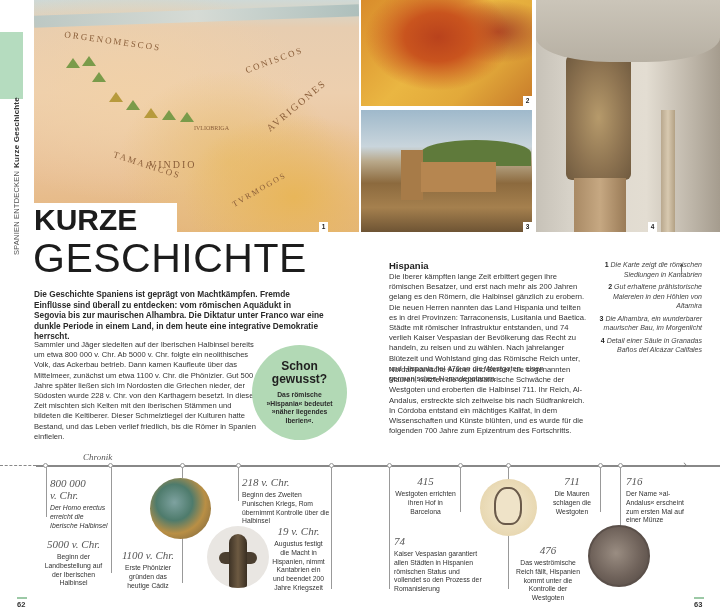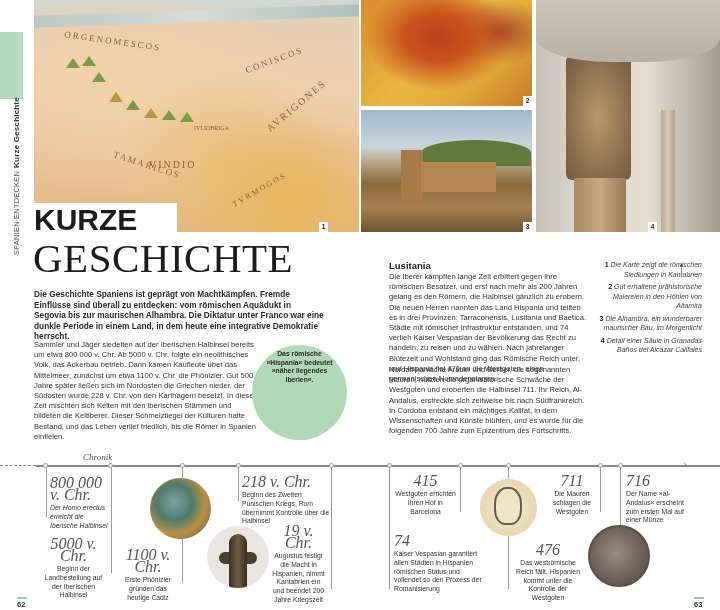--- a/index.html
+++ b/index.html
@@ -48,21 +48,21 @@
   }
   .img-column .cap { position: absolute; left: 30px; top: 55px; width: 65px; height: 125px; background: radial-gradient(ellipse at 50% 50%, #b69a6b 0%, #8c7250 60%, #6f5a3f 100%); border-radius: 6px; }
   .img-column .shaft { position: absolute; left: 38px; top: 178px; width: 52px; height: 54px; background: linear-gradient(90deg, #a98a65, #c6a882, #9a7b57); }
   .img-column .arch { position: absolute; left: 0; top: 0; width: 184px; height: 62px; background: linear-gradient(180deg, #cbc5b9, #b7b0a3); border-radius: 0 0 40% 40%; }
   .img-column .pillar2 { position: absolute; left: 125px; top: 110px; width: 14px; height: 122px; background: linear-gradient(90deg, #b9a88e, #d8c9b0, #b3a184); }
 
   .img-num { position: absolute; width: 9px; height: 10px; background: #fff; font-size: 6.5px; font-weight: bold; color: #222; text-align: center; line-height: 10px; }
 
   
   .title-kurze { left: 34px; top: 205px; font-size: 30px; font-weight: bold; letter-spacing: 0px; color: #1c1c1c; line-height: 30px; }
-  .title-gesch { left: 33px; top: 236px; font-size: 41px; font-weight: normal; letter-spacing: 0.5px; color: #1c1c1c; line-height: 44px; font-family: Liberation Serif, serif; -webkit-text-stroke: 0px; transform: scaleY(1.0); }
+  .title-gesch { left: 33px; top: 236px; font-size: 41px; font-weight: normal; letter-spacing: 0.5px; color: #1c1c1c; line-height: 44px; font-family: Liberation Sans, sans-serif; -webkit-text-stroke: 0px; transform: scaleY(1.0); }
   .title-gesch span { font-weight: 200; }
 
   .intro { left: 34px; top: 289px; width: 290px; font-size: 8.3px; line-height: 10.6px; font-weight: bold; color: #2a2a2a; }
 
   .h2 { font-size: 9.5px; font-weight: bold; color: #222; line-height: 12px; }
   .body-txt { font-size: 7.6px; line-height: 10.2px; color: #333; }
 
   .sec-prae { left: 34px; top: 340px; width: 225px; }
   .sec-hisp { left: 389px; top: 260px; width: 197px; }
   .sec-anda { left: 389px; top: 365px; width: 197px; }
@@ -78,21 +78,21 @@
 
   
   .chronik-label { left: 37px; top: 452px; font-family: "Liberation Serif", serif; font-style: italic; font-size: 9px; color: #555; margin-left: 46px; }
   .tl-dash { left: 0; top: 465px; width: 36px; height: 0; border-top: 1.6px dashed #888; }
   .tl-line { left: 36px; top: 465px; width: 684px; height: 1.6px; background: #888; }
   .tl-arrow { left: 683px; top: 459px; font-size: 11px; color: #777; line-height: 11px; }
   .tl-node { width: 5px; height: 5px; border-radius: 50%; border: 1px solid #999; background: #fff; top: 463px; }
   .tl-vline { width: 1px; background: #999; }
 
   .ev { }
-  .ev .yr { font-family: "Liberation Serif", serif; font-style: italic; color: #555; font-size: 16px; line-height: 12px; }
+  .ev .yr { font-family: "Liberation Serif", serif; font-style: italic; color: #555; font-size: 11px; line-height: 12px; }
   .ev .desc { font-size: 6.8px; line-height: 8.8px; color: #333; margin-top: 3px; }
   .right { text-align: center; }
 
   .medal { border-radius: 50%; overflow: hidden; }
   .m-phoen { left: 150px; top: 478px; width: 61px; height: 61px; background: radial-gradient(circle at 40% 40%, #7ea2a0 0%, #4e7b6c 35%, #b98f45 60%, #6a5a3c 100%); }
   .m-figure { left: 207px; top: 526px; width: 62px; height: 62px; background: #e9e6e2; }
   .m-figure .fig { position: absolute; left: 22px; top: 8px; width: 18px; height: 54px; background: linear-gradient(90deg, #3e3326, #6d5a42, #3a2f22); border-radius: 9px 9px 3px 3px; }
   .m-figure .arms { position: absolute; left: 12px; top: 26px; width: 38px; height: 12px; background: #4b3f30; border-radius: 6px; }
   .m-portrait { left: 480px; top: 479px; width: 57px; height: 57px; background: radial-gradient(circle at 50% 50%, #f4ead1 0%, #e8d8b2 70%, #f2e6cc 100%); }
   .m-portrait .head { position: absolute; left: 14px; top: 8px; width: 28px; height: 38px; border-radius: 45% 45% 40% 40%; border: 2px solid #6a5a4a; background: #efe3c8; }
@@ -152,25 +152,26 @@
 <div class="abs title-kurze">KURZE</div>
 <div class="abs title-gesch"><span>GESCHICHTE</span></div>
 
 <div class="abs intro">Die Geschichte Spaniens ist geprägt von Machtkämpfen. Fremde Einflüsse sind überall zu entdecken: vom römischen Aquädukt in Segovia bis zur maurischen Alhambra. Die Diktatur unter Franco war eine dunkle Periode in einem Land, in dem heute eine integrative Demokratie herrscht.</div>
 
 <div class="abs sec-prae">
   <div class="body-txt">Sammler und Jäger siedelten auf der Iberischen Halbinsel bereits um etwa 800 000 v. Chr. Ab 5000 v. Chr. folgte ein neolithisches Volk, das Ackerbau betrieb. Dann kamen Kaufleute über das Mittelmeer, zunächst um etwa 1100 v. Chr. die Phönizier. Gut 500 Jahre später ließen sich im Nordosten die Griechen nieder, der Südosten wurde 228 v. Chr. von den Karthagern besetzt. In dieser Zeit mischten sich Kelten mit den iberischen Stämmen und bildeten die Keltiberer. Dieser Schmelztiegel der Kulturen hatte Bestand, und das Leben verlief friedlich, bis die Römer in Spanien einfielen.</div>
 </div>
 
 <div class="abs circle">
+  <div class="ct"><span>Schon</span><br><span>gewusst?</span></div>
   <div class="cb">Das römische »Hispania« bedeutet »näher liegendes Iberien«.</div>
 </div>
 
 <div class="abs sec-hisp">
-  <div class="h2">Lusitania</div>
+  <div class="h2">Hispania</div>
   <div class="body-txt">Die Iberer kämpften lange Zeit erbittert gegen ihre römischen Besatzer, und erst nach mehr als 200 Jahren gelang es den Römern, die Halbinsel gänzlich zu erobern. Die neuen Herren nannten das Land Hispania und teilten es in drei Provinzen: Tarraconensis, Lusitania und Baetica. Städte mit römischer Infrastruktur entstanden, und 74 verlieh Kaiser Vespasian der Bevölkerung das Recht zu handeln, zu reisen und zu wählen. Nach jahrelanger Blütezeit und Wohlstand ging das Römische Reich unter, und Hispania fiel 476 an die Westgoten, einen germanischen Nomadenstamm.</div>
 </div>
 
 <div class="abs sec-anda">
   <div class="body-txt">Nordafrikanische Araber und Berber, die sogenannten Mauren, nutzten die organisatorische Schwäche der Westgoten und eroberten die Halbinsel 711. Ihr Reich, Al-Andalus, erstreckte sich zeitweise bis nach Südfrankreich. In Córdoba entstand ein mächtiges Kalifat, in dem Wissenschaften und Künste blühten, und es wurde für die folgenden 700 Jahre zum Epizentrum des Fortschritts.</div>
 </div>
 
 <div class="abs captions">
   <div class="cap-item"><b>1</b><span>Die Karte zeigt die römischen Siedlungen in Kantabrien</span></div>
   <div class="cap-item"><b>2</b><span>Gut erhaltene prähistorische Malereien in den Höhlen von Altamira</span></div>

